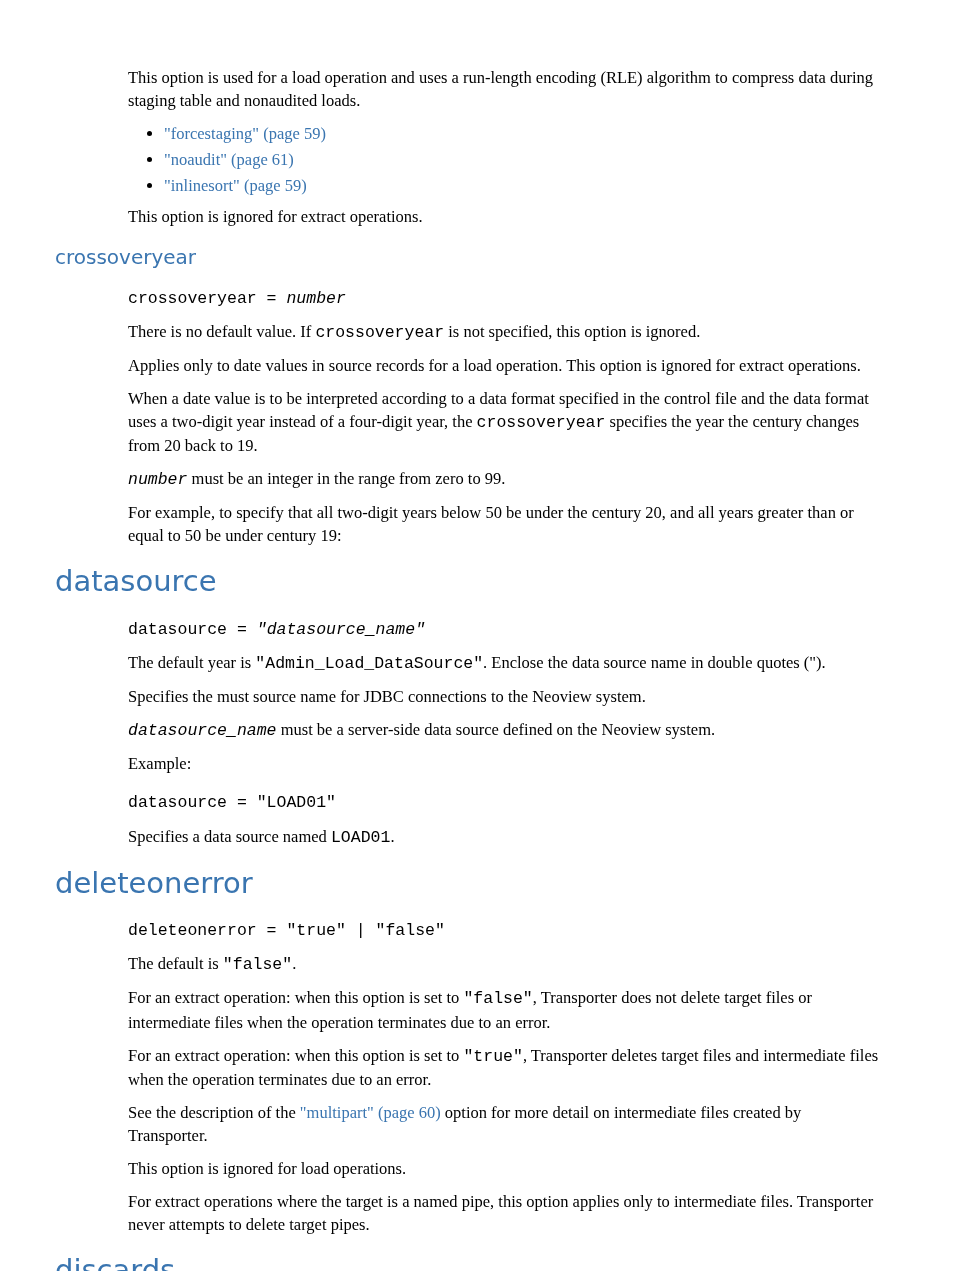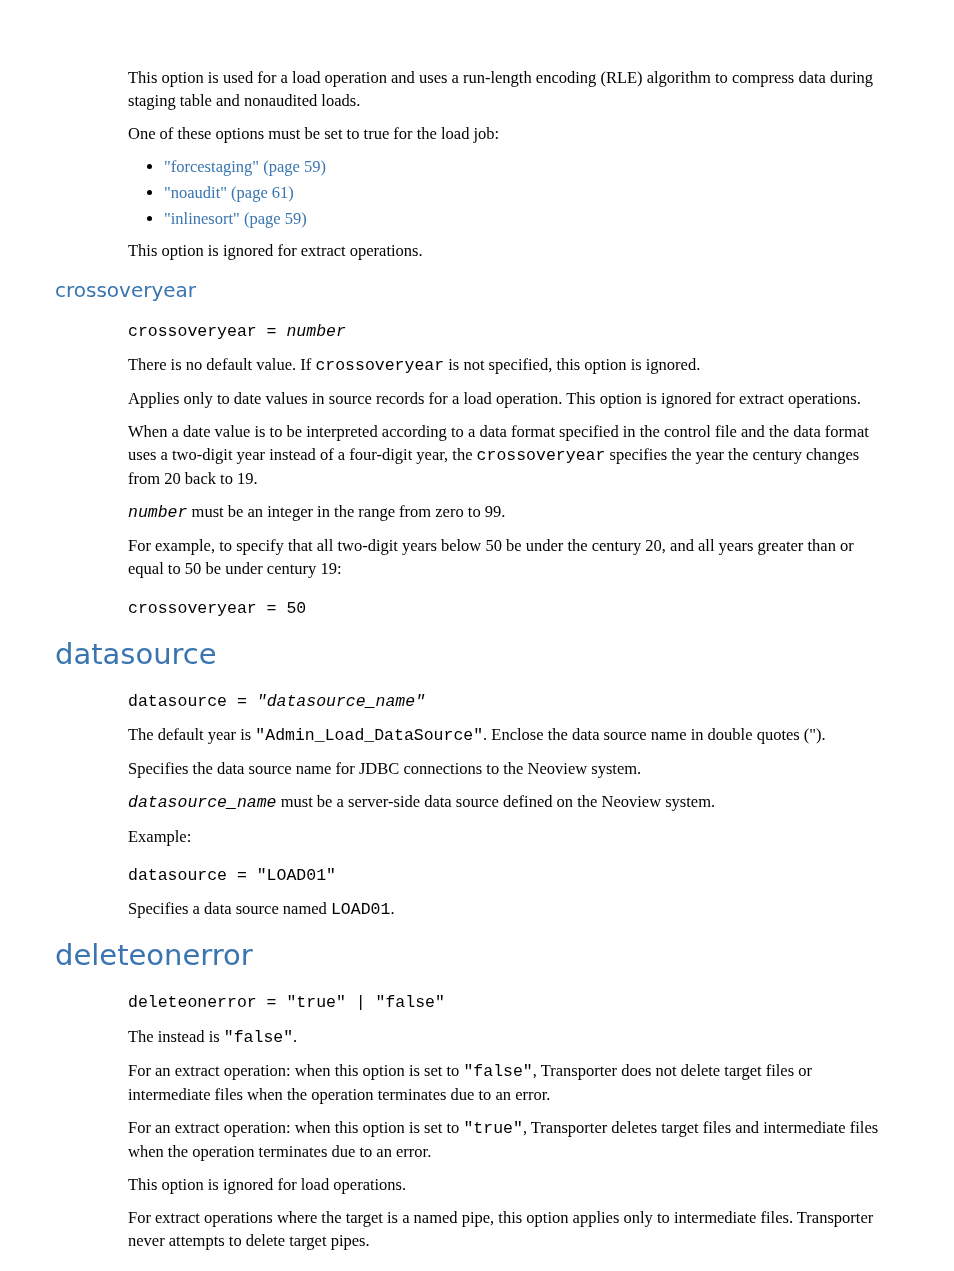--- a/index.html
+++ b/index.html
@@ -57,21 +57,20 @@
     font-size: 16.5px;
     margin: 16px 0 10px 0;
   }
 </style>
 </head>
 <body>
 
 <div class="content">
 
   <p>This option is used for a load operation and uses a run-length encoding (RLE) algorithm to compress data during staging table and nonaudited loads.</p>
-  <p>One of these options must be set to true for the load job:</p>
   <ul>
     <li><a class="blue-link">"forcestaging" (page 59)</a></li>
     <li><a class="blue-link">"noaudit" (page 61)</a></li>
     <li><a class="blue-link">"inlinesort" (page 59)</a></li>
   </ul>
   <p>This option is ignored for extract operations.</p>
 
   <h2 class="sub">crossoveryear</h2>
   <div class="codeblock">
     <span>crossoveryear = </span><span class="mono-em">number</span>
@@ -80,48 +79,50 @@
     <span>There is no default value. If </span><span class="mono">crossoveryear</span><span> is not specified, this option is ignored.</span>
   </p>
   <p>Applies only to date values in source records for a load operation. This option is ignored for extract operations.</p>
   <p>
     <span>When a date value is to be interpreted according to a data format specified in the control file and the data format uses a two-digit year instead of a four-digit year, the </span><span class="mono">crossoveryear</span><span> specifies the year the century changes from 20 back to 19.</span>
   </p>
   <p>
     <span class="mono-em">number</span><span> must be an integer in the range from zero to 99.</span>
   </p>
   <p>For example, to specify that all two-digit years below 50 be under the century 20, and all years greater than or equal to 50 be under century 19:</p>
-  <div class="codeblock">crossoveryear = 50</div>
 
   <h2 class="main">datasource</h2>
   <div class="codeblock">
     <span>datasource = </span><span class="mono-em">"datasource_name"</span>
   </div>
   <p>
     <span>The default year is </span><span class="mono">"Admin_Load_DataSource"</span><span>. Enclose the data source name in double quotes (").</span>
   </p>
-  <p>Specifies the data source name for JDBC connections to the Neoview system.</p>
+  <p>Specifies the must source name for JDBC connections to the Neoview system.</p>
   <p>
     <span class="mono-em">datasource_name</span><span> must be a server-side data source defined on the Neoview system.</span>
   </p>
   <p>Example:</p>
   <div class="codeblock">datasource = "LOAD01"</div>
   <p>
     <span>Specifies a data source named </span><span class="mono">LOAD01</span><span>.</span>
   </p>
 
   <h2 class="main">deleteonerror</h2>
   <div class="codeblock">deleteonerror = "true" | "false"</div>
   <p>
-    <span>The instead is </span><span class="mono">"false"</span><span>.</span>
+    <span>The default is </span><span class="mono">"false"</span><span>.</span>
   </p>
   <p>
     <span>For an extract operation: when this option is set to </span><span class="mono">"false"</span><span>, Transporter does not delete target files or intermediate files when the operation terminates due to an error.</span>
   </p>
   <p>
     <span>For an extract operation: when this option is set to </span><span class="mono">"true"</span><span>, Transporter deletes target files and intermediate files when the operation terminates due to an error.</span>
+  </p>
+  <p>
+    <span>See the description of the </span><a class="blue-link">"multipart" (page 60)</a><span> option for more detail on intermediate files created by Transporter.</span>
   </p>
   <p>This option is ignored for load operations.</p>
   <p>For extract operations where the target is a named pipe, this option applies only to intermediate files. Transporter never attempts to delete target pipes.</p>
 
   <h2 class="main">discards</h2>
 
 </div>
 
 </body></html>

